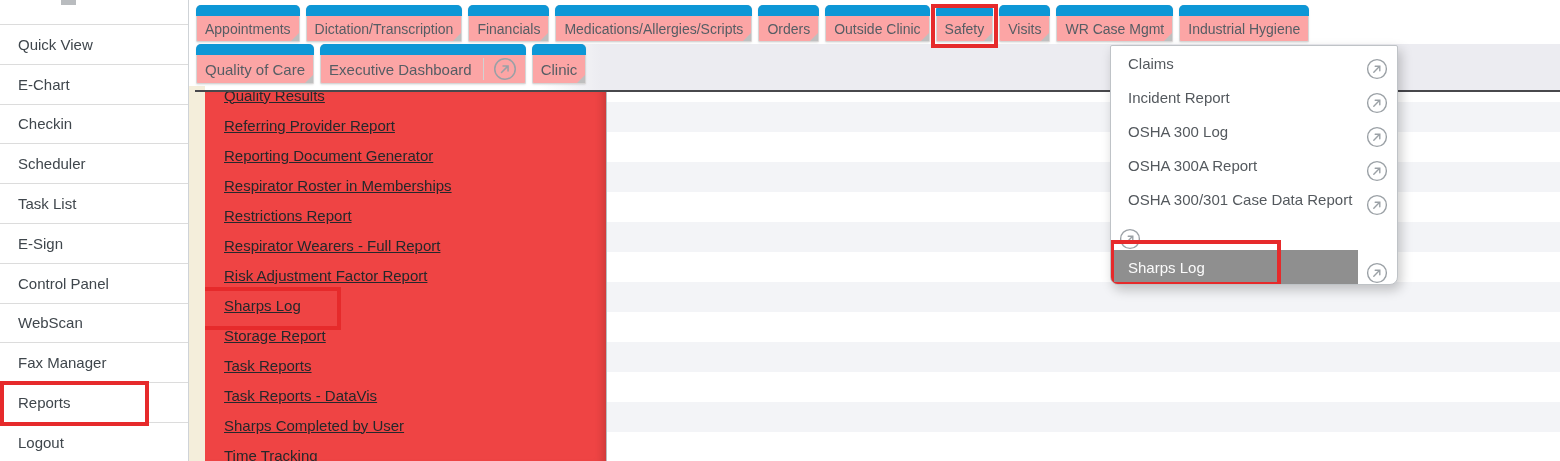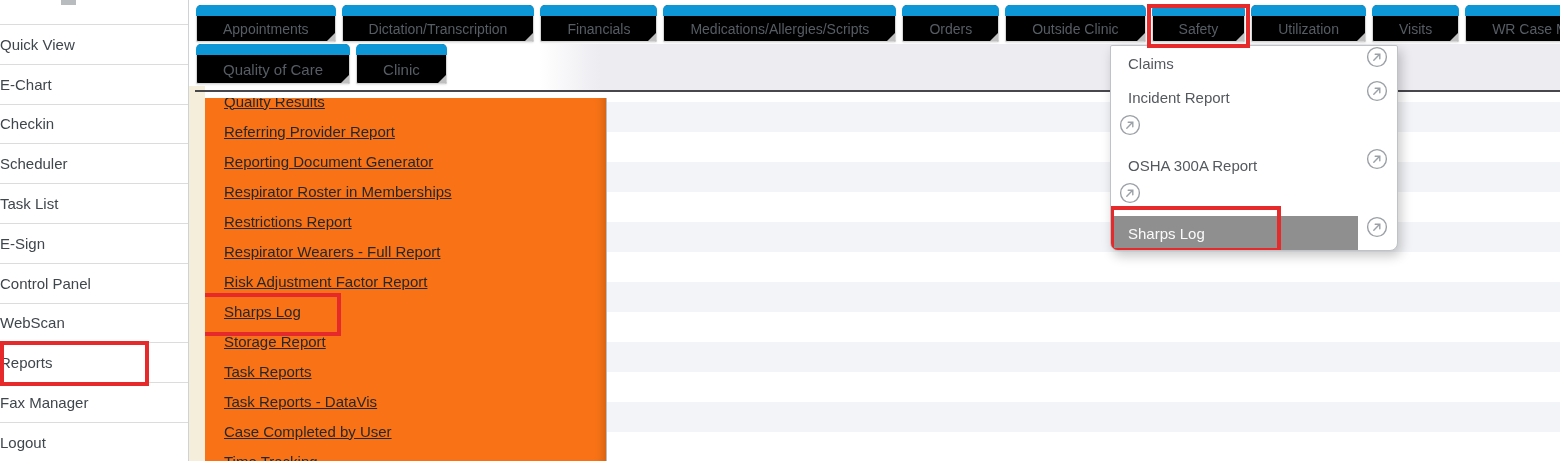--- a/index.html
+++ b/index.html
@@ -6,66 +6,66 @@
   #app{
     position:relative;width:1560px;height:461px;overflow:hidden;background:#ffffff;
     font-family:"Liberation Sans",sans-serif;font-size:15px;color:#444;
   }
   
   .sidebar{position:absolute;left:0;top:0;width:188px;height:100%;background:#fff;
     border-right:1px solid #cfd3d7;z-index:10;}
   .sidebar-top{height:24px;border-bottom:1px solid #dcdcdc;position:relative;}
   .logo-stub{position:absolute;left:61px;top:0;width:15px;height:5px;background:#b9bcbf;}
   .sidebar-item{height:38.8px;border-bottom:1px solid #dcdcdc;display:flex;align-items:center;
-    color:#3f464c;position:relative;cursor:default;}
+    padding-left:18px;color:#3f464c;position:relative;cursor:default;}
   .sidebar-item .red-box{display:none;}
   .sidebar-item.highlighted .red-box{display:block;position:absolute;left:0;top:-2px;
     width:141px;height:37px;border:4px solid #e62a2b;z-index:70;pointer-events:none;}
   
   .lavender-strip{position:absolute;left:540px;right:0;top:44px;height:46px;z-index:6;
     background:linear-gradient(to right,rgba(236,236,241,0) 0,#ececf1 60px);}
   .dark-line{position:absolute;left:195px;right:0;top:90px;height:2px;background:#48484c;z-index:30;}
   
   .tabs-row{position:absolute;left:196px;display:flex;gap:6px;z-index:45;}
   .tabs-row1{top:5px;height:37px;width:1600px;font-size:14px;}
   .tabs-row2{top:44px;height:40px;font-size:15px;}
-  .tab{flex:0 0 auto;position:relative;background:#000000;border:1px solid #d6d6d6;border-top:none;
-    border-radius:5px 5px 2px 2px;padding:11px 26px 0;display:flex;align-items:center;
+  .tab{flex:0 0 auto;position:relative;background:#fca5a5;border:1px solid #d6d6d6;border-top:none;
+    border-radius:5px 5px 2px 2px;padding:11px 8px 0;display:flex;align-items:center;
     color:#565d64;box-shadow:0 1px 2px rgba(0,0,0,.10);white-space:nowrap;cursor:pointer;}
   .tab::before{content:"";position:absolute;top:0;left:-1px;right:-1px;height:11px;
     background:#0d97d6;border-radius:5px 5px 0 0;}
   .tab .fold{display:none;position:absolute;right:0;bottom:0;width:0;height:0;
     border-left:8px solid transparent;border-bottom:8px solid #bfbfbf;}
   .tab.has-fold .fold{display:block;}
   .tab .ext-sep{display:none;width:1px;align-self:stretch;background:#d2d2d2;margin:3px 0 3px 11px;}
   .tab .ext-ico{display:none;margin-left:9px;line-height:0;}
   .tab.has-ext .ext-sep{display:block;}
   .tab.has-ext .ext-ico{display:block;}
   .tab .red-box{display:none;}
   .tab.highlighted .red-box{display:block;position:absolute;top:-1px;left:-6px;right:-6px;bottom:-7px;
     border:4px solid #e62a2b;z-index:70;pointer-events:none;}
   
   .beige-strip{position:absolute;left:189px;top:86px;width:16px;bottom:0;background:#f4eedb;z-index:3;}
-  .report-panel{position:absolute;left:205px;top:98px;width:401px;bottom:0;background:#f97316;
+  .report-panel{position:absolute;left:205px;top:92px;width:401px;bottom:0;background:#ef4444;
     border-right:1px solid #b9bcc0;box-shadow:inset -9px 0 9px -6px rgba(0,0,0,.16);
     overflow:hidden;z-index:4;}
   .report-list{margin-top:-12px;}
   .report-row{height:30px;display:flex;align-items:center;padding-left:19px;position:relative;}
   .report-link{color:#25282b;text-decoration:underline;cursor:pointer;}
   .report-row .red-box{display:none;}
   .report-row.highlighted .red-box{display:block;position:absolute;left:-8px;top:-3px;
     width:136px;height:35px;border:4px solid #e62a2b;z-index:20;pointer-events:none;}
   
   .stripes{position:absolute;left:607px;right:0;top:92px;bottom:0;z-index:1;
     background:repeating-linear-gradient(to bottom,#ffffff 0 10px,#f3f4f7 10px 40px,#ffffff 40px 60px);}
   
   .dropdown{position:absolute;left:1110px;top:45px;width:286px;background:#fff;
     border:1px solid #bfc3c7;border-radius:2px 2px 8px 8px;overflow:hidden;
     box-shadow:3px 5px 12px rgba(0,0,0,.22);z-index:40;}
-  .dd-item{height:34px;display:flex;align-items:flex-start;padding:0 9px 0 0;position:relative;cursor:pointer;}
+  .dd-item{height:34px;display:flex;align-items:flex-end;padding:0 9px 0 0;position:relative;cursor:pointer;}
   .dd-label{flex:1;align-self:stretch;display:flex;align-items:center;padding-left:17px;color:#54595e;}
   .dd-item.selected .dd-label{background:#8f8f8f;color:#fafafa;}
   .dd-ico{line-height:0;margin-left:8px;}
   .dd-item .red-box{display:none;}
   .dd-item.selected .red-box{display:block;position:absolute;left:-1px;top:-10px;width:163px;
     height:38px;border:4px solid #e62a2b;z-index:80;pointer-events:none;}
 </style>
 </head>
 <body>
 
@@ -107,29 +107,29 @@
 
       </div>
         <div class="sidebar-item">
         <span>Control Panel</span>
 
       </div>
         <div class="sidebar-item">
         <span>WebScan</span>
 
       </div>
+        <div class="sidebar-item">
+        <span>Fax Manager</span>
+
+      </div>
         <div class="sidebar-item highlighted">
         <span>Reports</span>
         <span class="red-box"></span>
       </div>
         <div class="sidebar-item">
-        <span>Fax Manager</span>
-
-      </div>
-        <div class="sidebar-item">
         <span>Logout</span>
 
       </div>
       </div>
   </div>
 
   <div class="tabs-row tabs-row1">
 
   <div class="tab has-fold">
       <span>Appointments</span>
@@ -167,26 +167,20 @@
       <span class="fold"></span>
 
     </div>
       <div class="tab has-fold highlighted">
       <span>Safety</span>
 
       <span class="fold"></span>
       <span class="red-box"></span>
     </div>
       <div class="tab has-fold">
-      <span>Utilization</span>
-
-      <span class="fold"></span>
-
-    </div>
-      <div class="tab has-fold">
       <span>Visits</span>
 
       <span class="fold"></span>
 
     </div>
       <div class="tab has-fold">
       <span>WR Case Mgmt</span>
 
       <span class="fold"></span>
 
@@ -196,20 +190,31 @@
 
     </div>
     </div>
 
   <div class="tabs-row tabs-row2">
 
   <div class="tab has-fold">
       <span>Quality of Care</span>
 
       <span class="fold"></span>
+
+    </div>
+      <div class="tab has-ext">
+      <span>Executive Dashboard</span>
+      <span class="ext-sep"></span>
+      <span class="ext-ico">
+        <svg width="24" height="24" viewBox="0 0 22 22">
+            <circle cx="11" cy="11" r="9.4" fill="none" stroke="#9aa0a6" stroke-width="1.4"></circle>
+            <path d="M7.8 14.2 L13.4 8.6 M9.2 8.2 L13.8 8.2 L13.8 12.8" fill="none" stroke="#9aa0a6" stroke-width="1.4" stroke-linecap="round"></path>
+          </svg>
+      </span>
 
     </div>
       <div class="tab has-fold">
       <span>Clinic</span>
 
       <span class="fold"></span>
 
     </div>
     </div>
 
@@ -255,21 +260,21 @@
       </div>
         <div class="report-row">
         <span class="report-link">Task Reports</span>
 
       </div>
         <div class="report-row">
         <span class="report-link">Task Reports - DataVis</span>
 
       </div>
         <div class="report-row">
-        <span class="report-link">Case Completed by User</span>
+        <span class="report-link">Sharps Completed by User</span>
 
       </div>
         <div class="report-row">
         <span class="report-link">Time Tracking</span>
 
       </div>
       </div>
   </div>
 
   <div class="dropdown">
@@ -288,30 +293,41 @@
       <span class="dd-label">Incident Report</span>
       <span class="dd-ico">
         <svg width="22" height="22" viewBox="0 0 22 22">
             <circle cx="11" cy="11" r="9.4" fill="none" stroke="#9ba1a6" stroke-width="1.4"></circle>
             <path d="M7.8 14.2 L13.4 8.6 M9.2 8.2 L13.8 8.2 L13.8 12.8" fill="none" stroke="#9ba1a6" stroke-width="1.4" stroke-linecap="round"></path>
           </svg>
       </span>
 
     </div>
       <div class="dd-item">
+      <span class="dd-label">OSHA 300 Log</span>
       <span class="dd-ico">
         <svg width="22" height="22" viewBox="0 0 22 22">
             <circle cx="11" cy="11" r="9.4" fill="none" stroke="#9ba1a6" stroke-width="1.4"></circle>
             <path d="M7.8 14.2 L13.4 8.6 M9.2 8.2 L13.8 8.2 L13.8 12.8" fill="none" stroke="#9ba1a6" stroke-width="1.4" stroke-linecap="round"></path>
           </svg>
       </span>
 
     </div>
       <div class="dd-item">
       <span class="dd-label">OSHA 300A Report</span>
+      <span class="dd-ico">
+        <svg width="22" height="22" viewBox="0 0 22 22">
+            <circle cx="11" cy="11" r="9.4" fill="none" stroke="#9ba1a6" stroke-width="1.4"></circle>
+            <path d="M7.8 14.2 L13.4 8.6 M9.2 8.2 L13.8 8.2 L13.8 12.8" fill="none" stroke="#9ba1a6" stroke-width="1.4" stroke-linecap="round"></path>
+          </svg>
+      </span>
+
+    </div>
+      <div class="dd-item">
+      <span class="dd-label">OSHA 300/301 Case Data Report</span>
       <span class="dd-ico">
         <svg width="22" height="22" viewBox="0 0 22 22">
             <circle cx="11" cy="11" r="9.4" fill="none" stroke="#9ba1a6" stroke-width="1.4"></circle>
             <path d="M7.8 14.2 L13.4 8.6 M9.2 8.2 L13.8 8.2 L13.8 12.8" fill="none" stroke="#9ba1a6" stroke-width="1.4" stroke-linecap="round"></path>
           </svg>
       </span>
 
     </div>
       <div class="dd-item">
       <span class="dd-ico">

